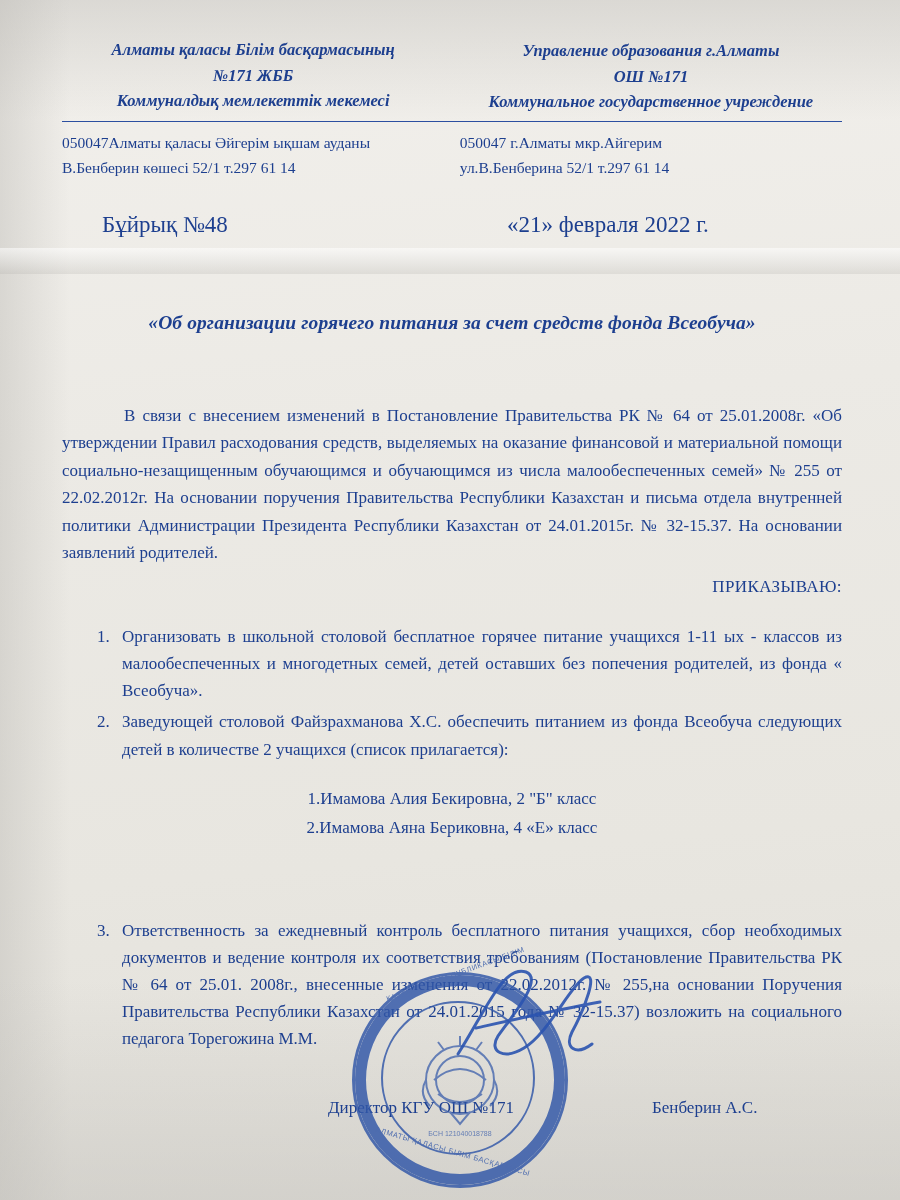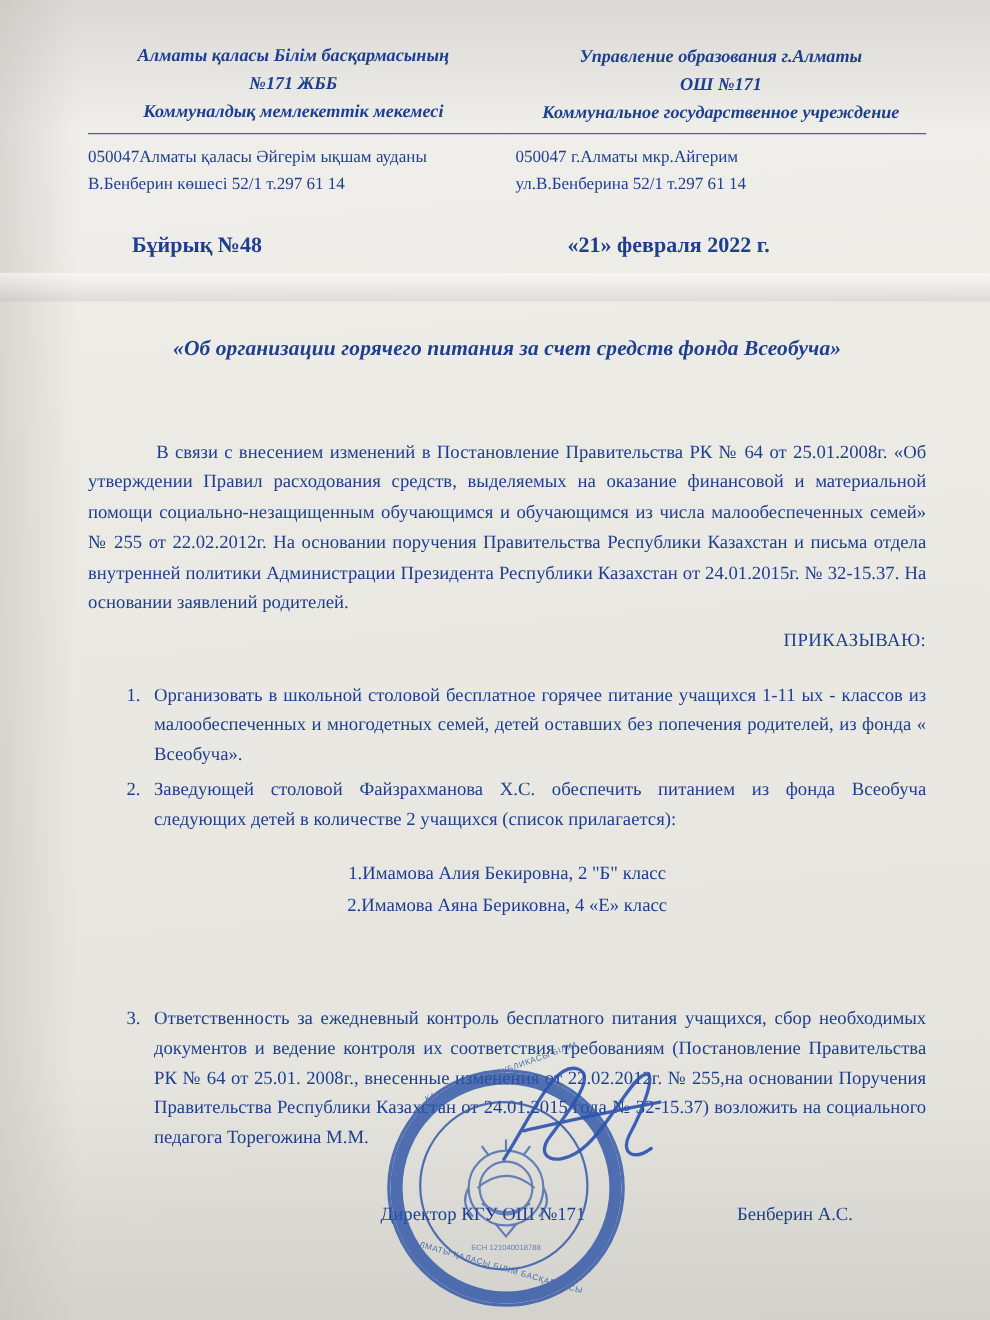--- a/index.html
+++ b/index.html
@@ -14,21 +14,20 @@
     color: #1d3f8f;
     overflow: hidden;
   }
   .page {
     position: relative;
     width: 900px;
     height: 1200px;
     background: linear-gradient(175deg, #f2f0ec 0%, #eceae5 35%, #e8e6e0 70%, #e2e0da 100%);
     box-sizing: border-box;
     overflow: hidden;
-    padding-left: 18px;
   }
   
   .shade-top {
     position: absolute;
     left: 0; top: 0; width: 900px; height: 120px;
     background: linear-gradient(180deg, rgba(200,198,193,0.55), rgba(255,255,255,0));
     pointer-events: none;
   }
   .shade-bottom {
     position: absolute;
@@ -76,22 +75,22 @@
     font-size: 15.5px;
     line-height: 1.65;
     font-family: "Liberation Serif", serif;
   }
   .addr-col { width: 49%; }
 
   .orders {
     display: flex;
     justify-content: space-between;
     margin-top: 26px;
-    font-weight: bold;
-    font-size: 20px;
+    font-weight: normal;
+    font-size: 23px;
     line-height: 1.6;
   }
   .ord-col { width: 49%; text-align: center; }
   .ord-col.left { text-align: left; padding-left: 40px; }
   .ord-col.right { text-align: left; padding-left: 70px; }
 
   .doc-title {
     margin-top: 68px;
     text-align: center;
     font-weight: bold;

